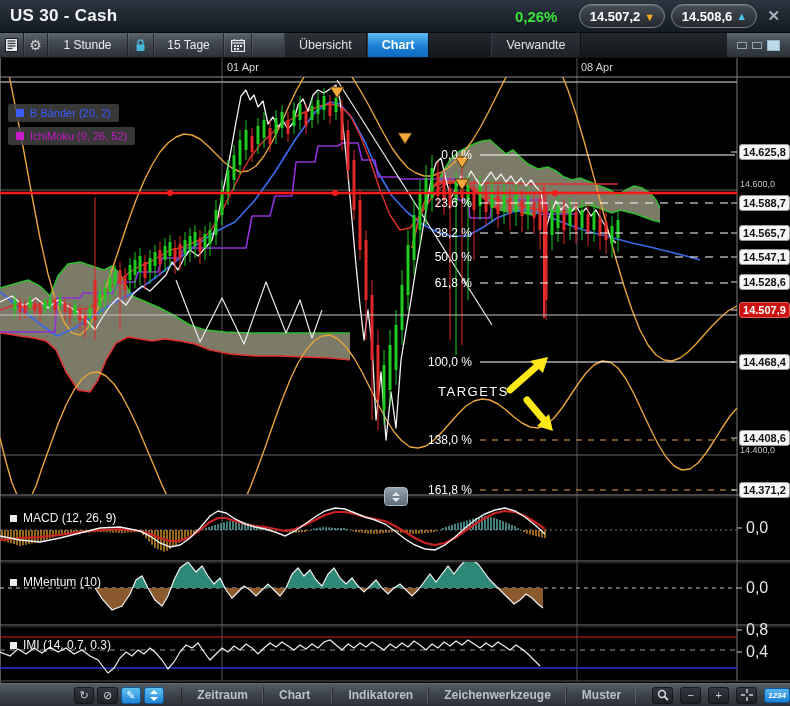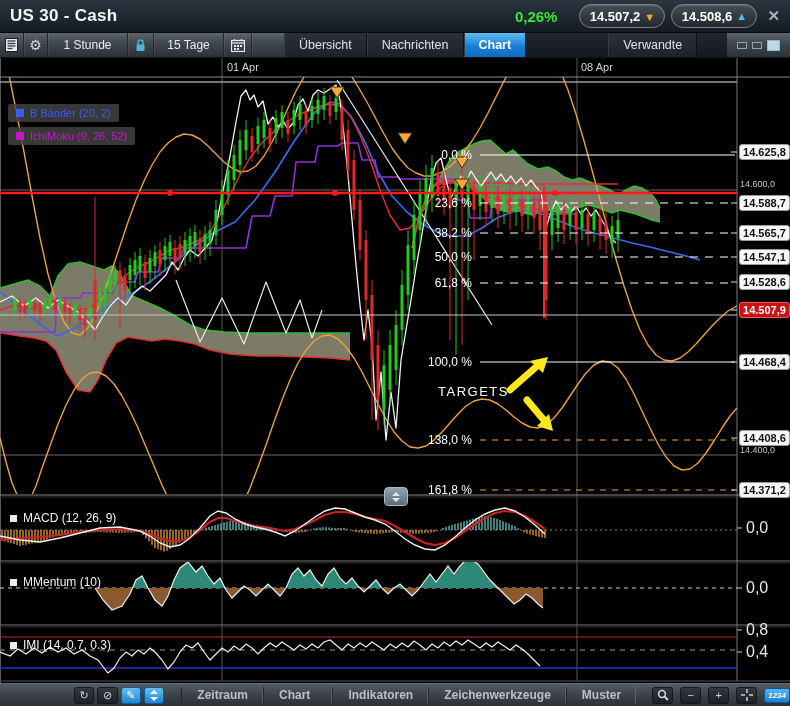--- a/index.html
+++ b/index.html
@@ -15,21 +15,21 @@
   .arr.up{color:#49c0ea;}
   .close-x{color:#a8b2bc;font-size:15px;font-weight:bold;margin-left:10px;cursor:default;}
   
   .toolbar{height:25px;display:flex;align-items:stretch;background:linear-gradient(#5b636b,#3f464d 45%,#2c3238);border-bottom:1px solid #101418;box-sizing:border-box;}
   .tseg{display:flex;align-items:center;justify-content:center;border-right:1px solid #22272c;box-shadow:1px 0 0 rgba(255,255,255,.07);color:#e8ecf0;font-size:12px;box-sizing:border-box;}
   .w24{width:24px;}.w80{width:80px;}.w26{width:26px;}.w70{width:70px;}.w28{width:28px;}.w32{width:32px;border-right:none;}
   .gear{font-size:14px;color:#d6dade;}
   .tab-strip{flex:1;background:linear-gradient(#22282e,#14181d);display:flex;align-items:stretch;}
   .tab{display:flex;align-items:center;justify-content:center;padding:0 14px;color:#dde2e7;font-size:12.5px;background:linear-gradient(#2b3238,#1d2227);border-right:1px solid #0e1114;border-left:1px solid #343b42;}
   .tab.active{background:linear-gradient(#5fbef5,#1b7fd4 55%,#0f6bc0);color:#fff;font-weight:bold;}
-  .tab.gap{margin-left:82px;}
+  .tab.gap{margin-left:62px;}
   .win-controls{display:flex;align-items:center;gap:5px;padding:0 10px;}
   .wc{box-sizing:border-box;}
   .wc.small{width:10px;height:7px;border:1px solid #98a2ac;background:#3a424a;}
   .wc.big{width:13px;height:11px;background:#bcd9ea;border:1px solid #8fb8cc;}
   
   .chart-region{position:absolute;top:58px;left:0;width:790px;height:625px;background:#000;border-left:1px solid #595959;box-sizing:border-box;}
   #cv{position:absolute;left:-1px;top:0;}
   #overlays{position:absolute;left:-1px;top:0;width:790px;height:625px;pointer-events:none;}
   .ov{position:absolute;white-space:nowrap;}
   .date-lbl{color:#d2d6da;font-size:11px;}
@@ -111,21 +111,20 @@
           <rect x="3" y="6" width="2" height="2" fill="#e8ecf0"></rect>
           <rect x="6" y="6" width="2" height="2" fill="#e8ecf0"></rect>
           <rect x="9" y="6" width="2" height="2" fill="#e8ecf0"></rect>
           <rect x="3" y="9" width="2" height="2" fill="#e8ecf0"></rect>
           <rect x="6" y="9" width="2" height="2" fill="#e8ecf0"></rect>
         </svg>
     </div>
     <div class="tseg w32"></div>
     <div class="tab-strip" id="tab-strip">
         <div class="tab">Übersicht</div>
-        <div class="tab">Nachrichten</div>
         <div class="tab active">Chart</div>
         <div class="tab gap">Verwandte</div>
       </div>
     <div class="win-controls">
       <span class="wc small"></span>
       <span class="wc small"></span>
       <span class="wc big"></span>
     </div>
   </div>
 

